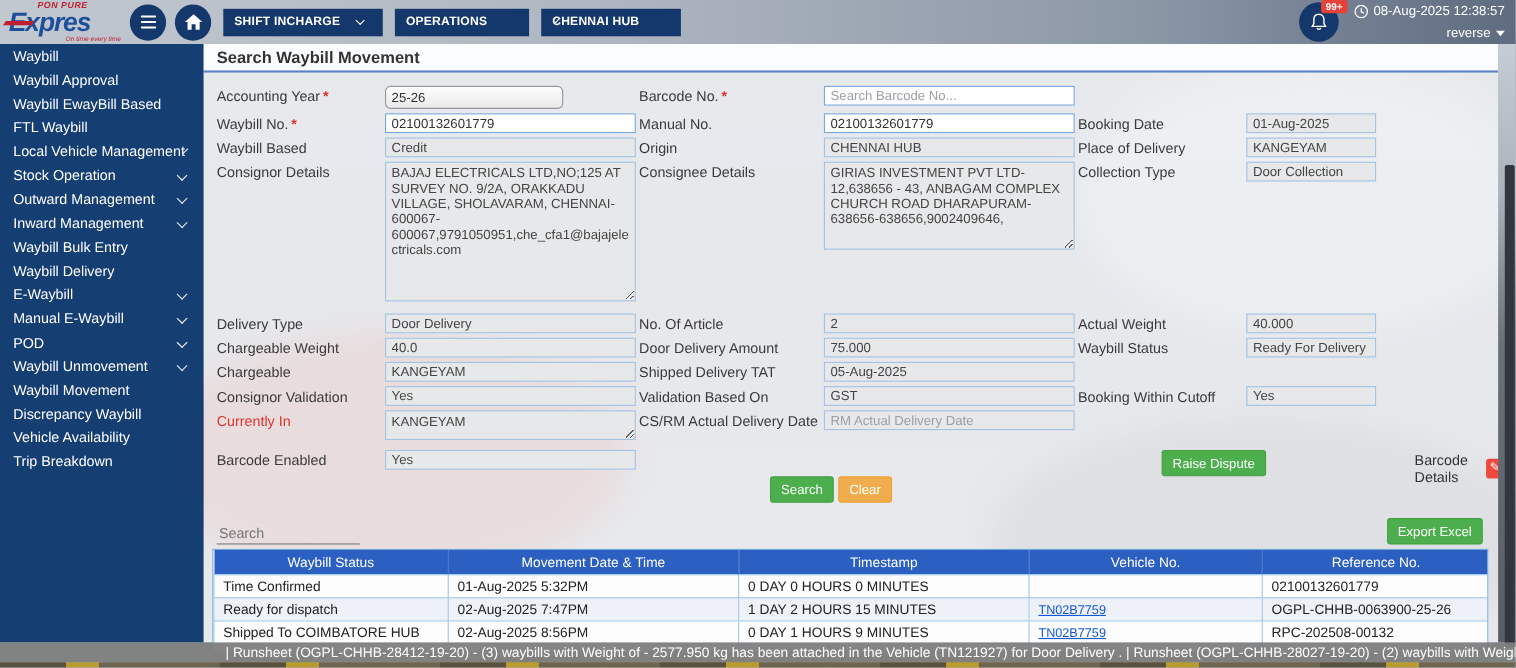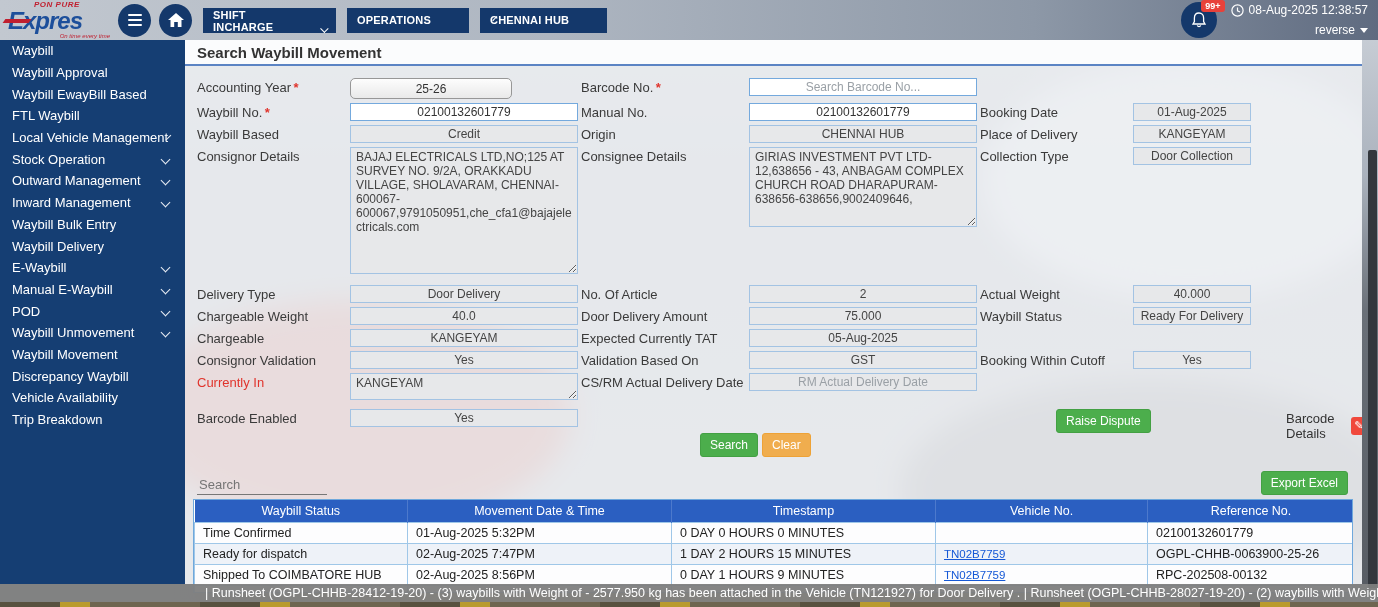--- a/index.html
+++ b/index.html
@@ -26,21 +26,21 @@
     background:#c01f2f; transform:skewX(-35deg); }
   .logo-tag { color:#c01f2f; font-size:6px; font-style:italic; text-align:right; }
   .hdr-circle { width:33px; height:33px; border-radius:50%; background:#14386b; margin-left:8px;
     display:flex; align-items:center; justify-content:center; cursor:pointer; flex:0 0 auto; }
   .burger { display:flex; flex-direction:column; gap:3px; }
   .burger span { display:block; width:14px; height:2px; background:#fff; border-radius:1px; }
   .hdr-box { height:25px; background:#14386b; color:#fff; font-size:11px; font-weight:bold;
     display:flex; align-items:center; padding:0 10px; margin-left:11px; cursor:pointer; letter-spacing:.2px; }
   .hdr-box .chev { margin-left:auto; width:6px; height:6px; border-right:1.5px solid #fff; border-bottom:1.5px solid #fff;
     transform:rotate(45deg) translateY(-2px); margin-left:14px; }
-  .w-role { width:133px;align-items:flex-end; } .w-dept { width:122px;gap:48px; } .w-loc { width:127px; }
+  .w-role { width:145px; } .w-dept { width:122px;gap:48px; } .w-loc { width:127px; }
   #hdr-right { margin-left:auto; display:flex; align-items:flex-start; padding-right:10px; position:relative; height:40px; }
   .bell-wrap { position:relative; width:36px; height:36px; border-radius:50%; background:#14386b; margin-top:2px;
     display:flex; align-items:center; justify-content:center; cursor:pointer; }
   .badge { position:absolute; top:-2px; right:-8px; background:#e8413a; color:#fff; font-size:9px; font-weight:bold;
     padding:1px 4px; border-radius:3px; }
   .dt-block { margin-left:14px; margin-top:3px; text-align:right; }
   .dt-line { color:#fff; font-size:12px; display:flex; align-items:center; gap:5px; }
   .user-line { color:#fff; font-size:12px; margin-top:6px; display:flex; align-items:center; justify-content:flex-end; gap:5px; cursor:pointer; }
   .user-line .chev2 { width:0; height:0; border-left:4px solid transparent; border-right:4px solid transparent; border-top:5px solid #fff; }
 
@@ -58,21 +58,21 @@
     display:flex; align-items:center; padding:0 12px; }
   #page-title { font-size:15px; font-weight:bold; color:#333; }
 
   .form-area { position:relative; padding-top:12px; font-size:13px; color:#333; }
   .frow { display:grid; grid-template-columns:150px 228px 165px 228px 150px 118px; column-gap:3px;
     padding-left:12px; margin-bottom:4px; align-items:start; }
   .flabel { text-align:left; padding-right:6px; padding-top:2px; white-space:nowrap; color:#3a3a3a; }
   .flabel.req::after { content:"\2009*"; color:#e0342c; font-weight:bold; }
   .flabel.red { color:#e0342c; }
   .fin { width:100%; height:18px; font-size:12px; color:#444; padding:1px 5px;
-    border:1px solid #a3c3e3; background:#e7e8ea; font-family:"Liberation Sans",sans-serif;text-align:center; }
+    border:1px solid #a3c3e3; background:#e7e8ea; font-family:"Liberation Sans",sans-serif; }
   .fin.editable { background:#fff; border:1px solid #74a9dd; color:#333; }
   .fin.combo { width:162px; border:1px solid #979797; border-radius:5px; height:21px;
     background:linear-gradient(#fdfdfd,#e9e9e9); color:#333; }
   .fin::placeholder { color:#9aa0a6; }
   textarea.fta { width:100%; font-size:12px; color:#444; padding:2px 5px; border:1px solid #a3c3e3;
     background:#e7e8ea; font-family:"Liberation Sans",sans-serif; resize:both; }
   .h-consignor { height:127px; } .h-consignee { height:80px; } .h-small { height:27px; }
 
   .btn { display:inline-block; border-radius:3px; color:#fff; font-size:12px; padding:4px 9px;
     border:1px solid transparent; cursor:pointer; font-family:"Liberation Sans",sans-serif; }
@@ -295,21 +295,21 @@
         <span><input class="fin" value="40.0" style=""></span>
         <span class="flabel">Door Delivery Amount</span>
         <span><input class="fin" value="75.000" style=""></span>
         <span class="flabel">Waybill Status</span>
         <span><input class="fin" value="Ready For Delivery" style=""></span>
       </div>
 
       <div class="frow">
         <span class="flabel">Chargeable</span>
         <span><input class="fin" value="KANGEYAM" style=""></span>
-        <span class="flabel">Expected Currently TAT</span>
+        <span class="flabel">Shipped Delivery TAT</span>
         <span><input class="fin" value="05-Aug-2025" style=""></span>
         <span class="flabel" style="visibility:hidden"></span>
           <span></span>
       </div>
 
       <div class="frow">
         <span class="flabel">Consignor Validation</span>
         <span><input class="fin" value="Yes" style=""></span>
         <span class="flabel">Validation Based On</span>
         <span><input class="fin" value="GST" style=""></span>

